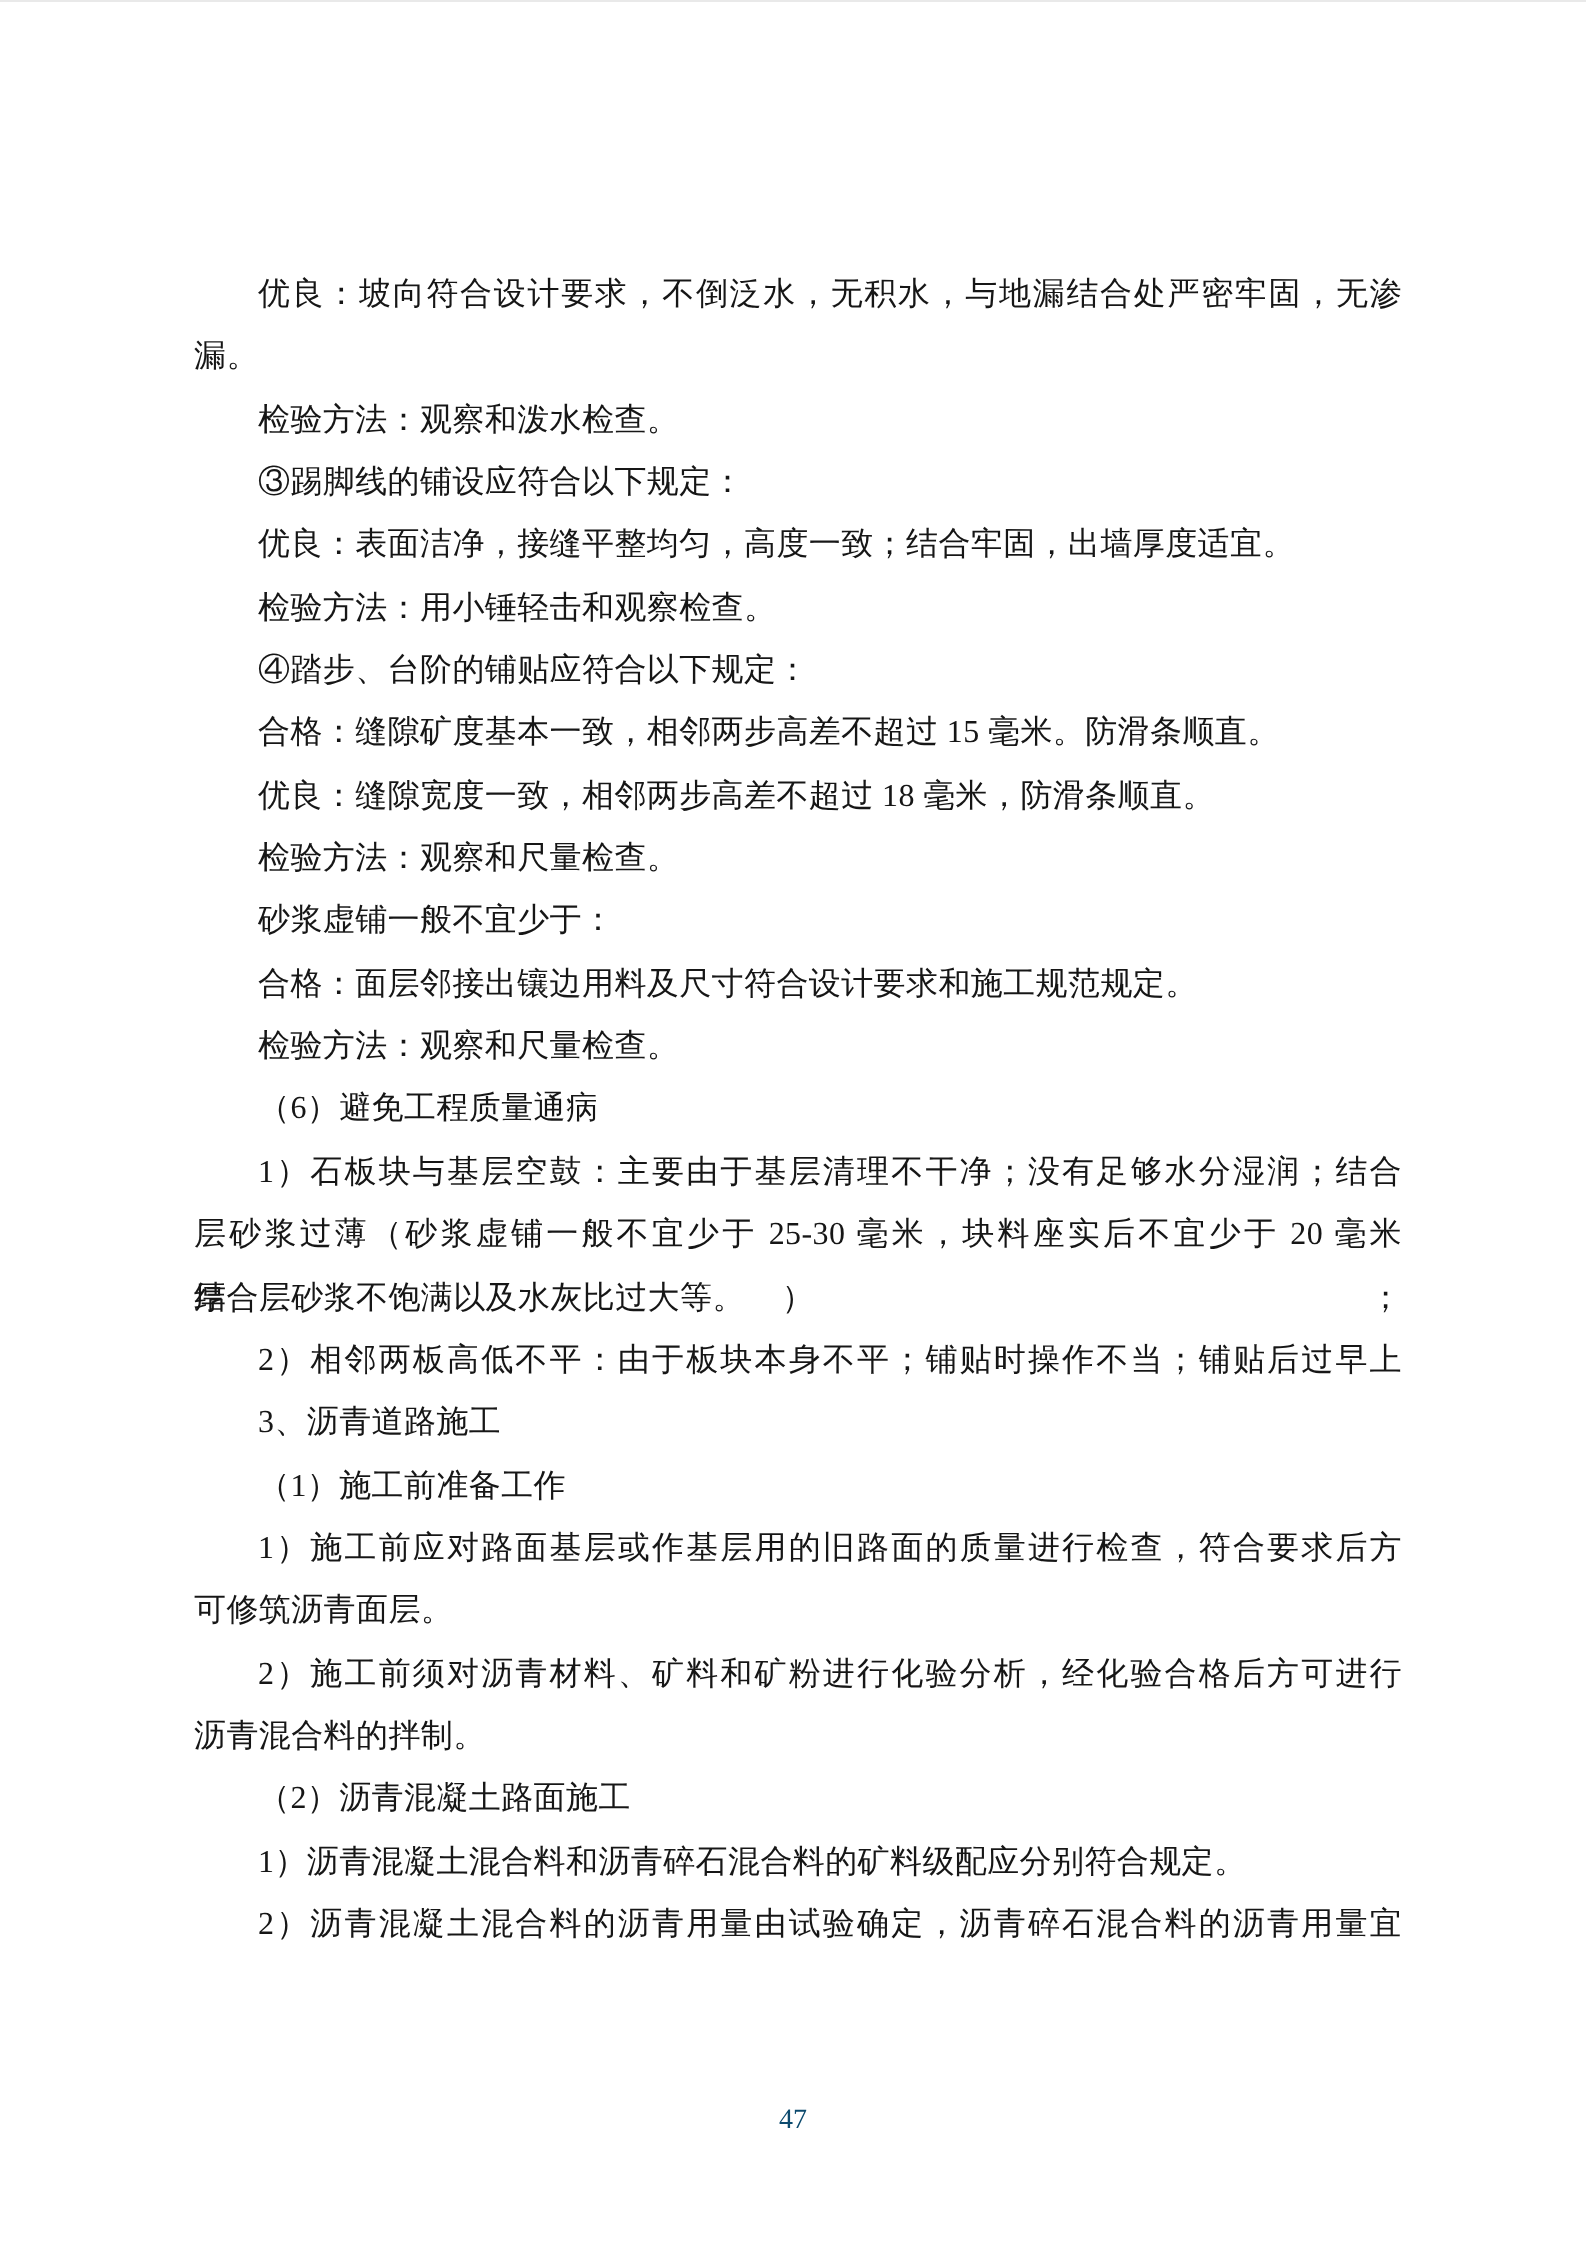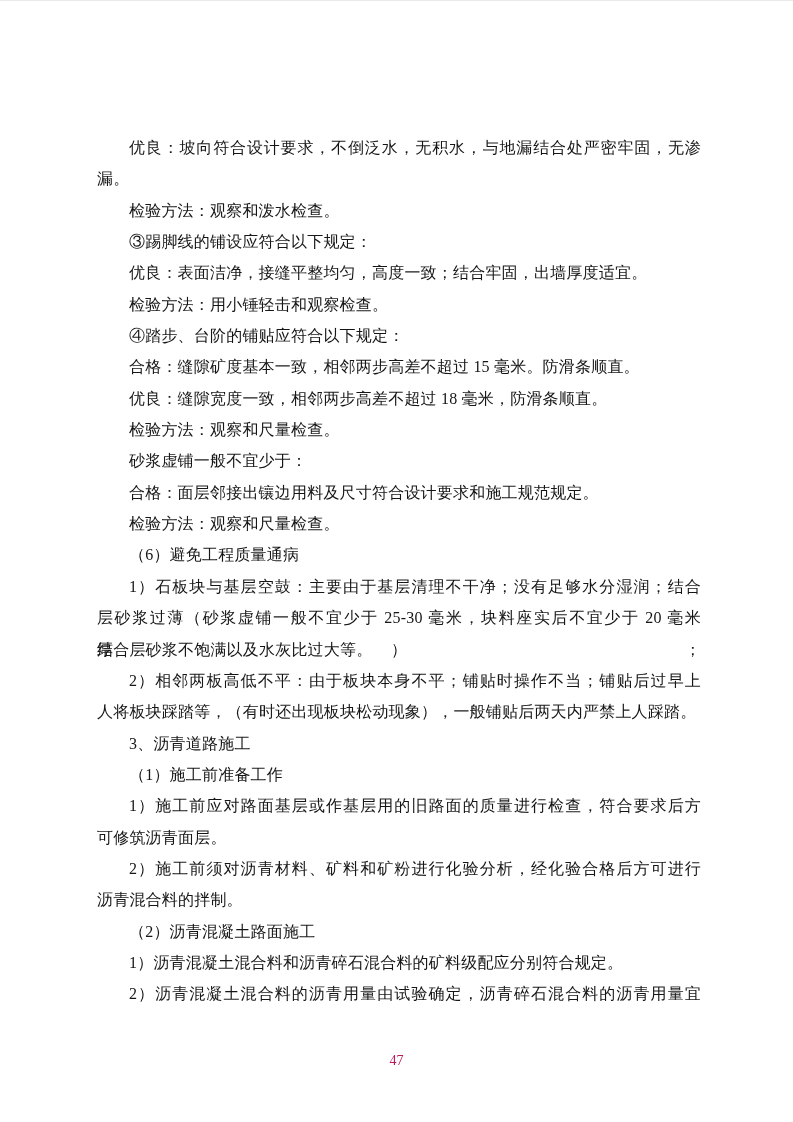--- a/index.html
+++ b/index.html
@@ -44,21 +44,21 @@
   }
   .page-number {
     position: absolute;
     left: 0;
     top: 1050px;
     width: 100%;
     height: 20px;
     line-height: 20px;
     text-align: center;
     font-size: 14px;
-    color: #be185d;
+    color: #0c4a6e;
     font-family: "Liberation Serif", "DejaVu Serif", serif;
   }
 </style>
 </head>
 <body>
 
 <div class="page">
   <div class="text-block">
       <p class="line indent full">优良：坡向符合设计要求，不倒泛水，无积水，与地漏结合处严密牢固，无渗</p>
       <p class="line">漏。</p>
@@ -71,21 +71,20 @@
       <p class="line indent">优良：缝隙宽度一致，相邻两步高差不超过 18 毫米，防滑条顺直。</p>
       <p class="line indent">检验方法：观察和尺量检查。</p>
       <p class="line indent">砂浆虚铺一般不宜少于：</p>
       <p class="line indent">合格：面层邻接出镶边用料及尺寸符合设计要求和施工规范规定。</p>
       <p class="line indent">检验方法：观察和尺量检查。</p>
       <p class="line indent">（6）避免工程质量通病</p>
       <p class="line indent full">1）石板块与基层空鼓：主要由于基层清理不干净；没有足够水分湿润；结合</p>
       <p class="line full">层砂浆过薄（砂浆虚铺一般不宜少于 25-30 毫米，块料座实后不宜少于 20 毫米厚）；</p>
       <p class="line">结合层砂浆不饱满以及水灰比过大等。</p>
       <p class="line indent full">2）相邻两板高低不平：由于板块本身不平；铺贴时操作不当；铺贴后过早上</p>
-      <p class="line">人将板块踩踏等，（有时还出现板块松动现象），一般铺贴后两天内严禁上人踩踏。</p>
       <p class="line indent">3、沥青道路施工</p>
       <p class="line indent">（1）施工前准备工作</p>
       <p class="line indent full">1）施工前应对路面基层或作基层用的旧路面的质量进行检查，符合要求后方</p>
       <p class="line">可修筑沥青面层。</p>
       <p class="line indent full">2）施工前须对沥青材料、矿料和矿粉进行化验分析，经化验合格后方可进行</p>
       <p class="line">沥青混合料的拌制。</p>
       <p class="line indent">（2）沥青混凝土路面施工</p>
       <p class="line indent">1）沥青混凝土混合料和沥青碎石混合料的矿料级配应分别符合规定。</p>
       <p class="line indent full">2）沥青混凝土混合料的沥青用量由试验确定，沥青碎石混合料的沥青用量宜</p>
     </div>

